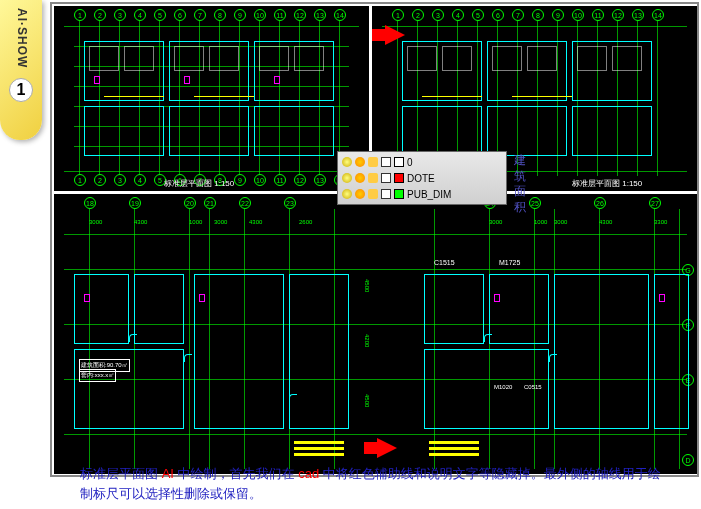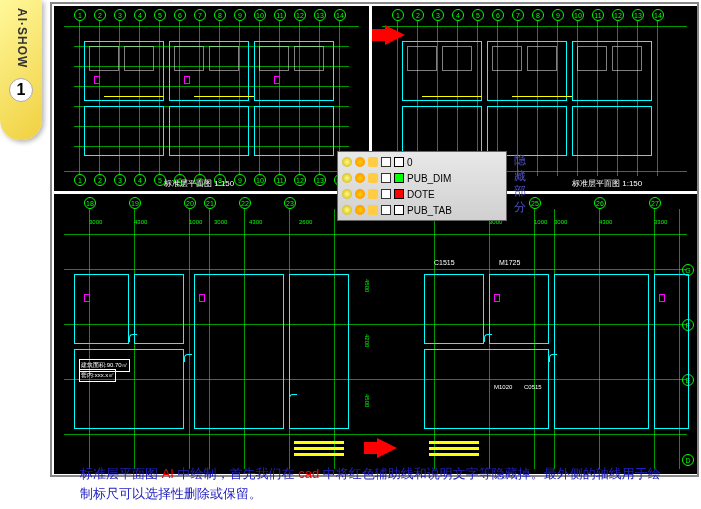--- a/index.html
+++ b/index.html
@@ -262,38 +262,30 @@
         <span class="lock"></span>
         <span class="chk"></span>
         <span class="swatch" style="background:#fff"></span>
         <span class="lname">0</span>
       </div>
     <div class="layer-row">
         <span class="bulb"></span>
         <span class="sun"></span>
         <span class="lock"></span>
         <span class="chk"></span>
-        <span class="swatch" style="background:#00ff00"></span>
-        <span class="lname">PUB_DIM</span>
-      </div>
-    <div class="layer-row">
-        <span class="bulb"></span>
-        <span class="sun"></span>
-        <span class="lock"></span>
-        <span class="chk"></span>
         <span class="swatch" style="background:#ff0000"></span>
         <span class="lname">DOTE</span>
       </div>
     <div class="layer-row">
         <span class="bulb"></span>
         <span class="sun"></span>
         <span class="lock"></span>
         <span class="chk"></span>
-        <span class="swatch" style="background:#fff"></span>
-        <span class="lname">PUB_TAB</span>
+        <span class="swatch" style="background:#00ff00"></span>
+        <span class="lname">PUB_DIM</span>
       </div>
   </div>
-  <div class="side-label">隐藏部分</div>
+  <div class="side-label">建筑面积</div>
 </div>
 
 <div class="caption">
   <span>标准层平面图 </span><span class="hl">AI</span><span> 中绘制，首先我们在 </span><span class="hl">cad</span><span> 中将红色辅助线和说明文字等隐藏掉。最外侧的轴线用于绘制标尺可以选择性删除或保留。</span>
 </div>
 
 </body></html>

